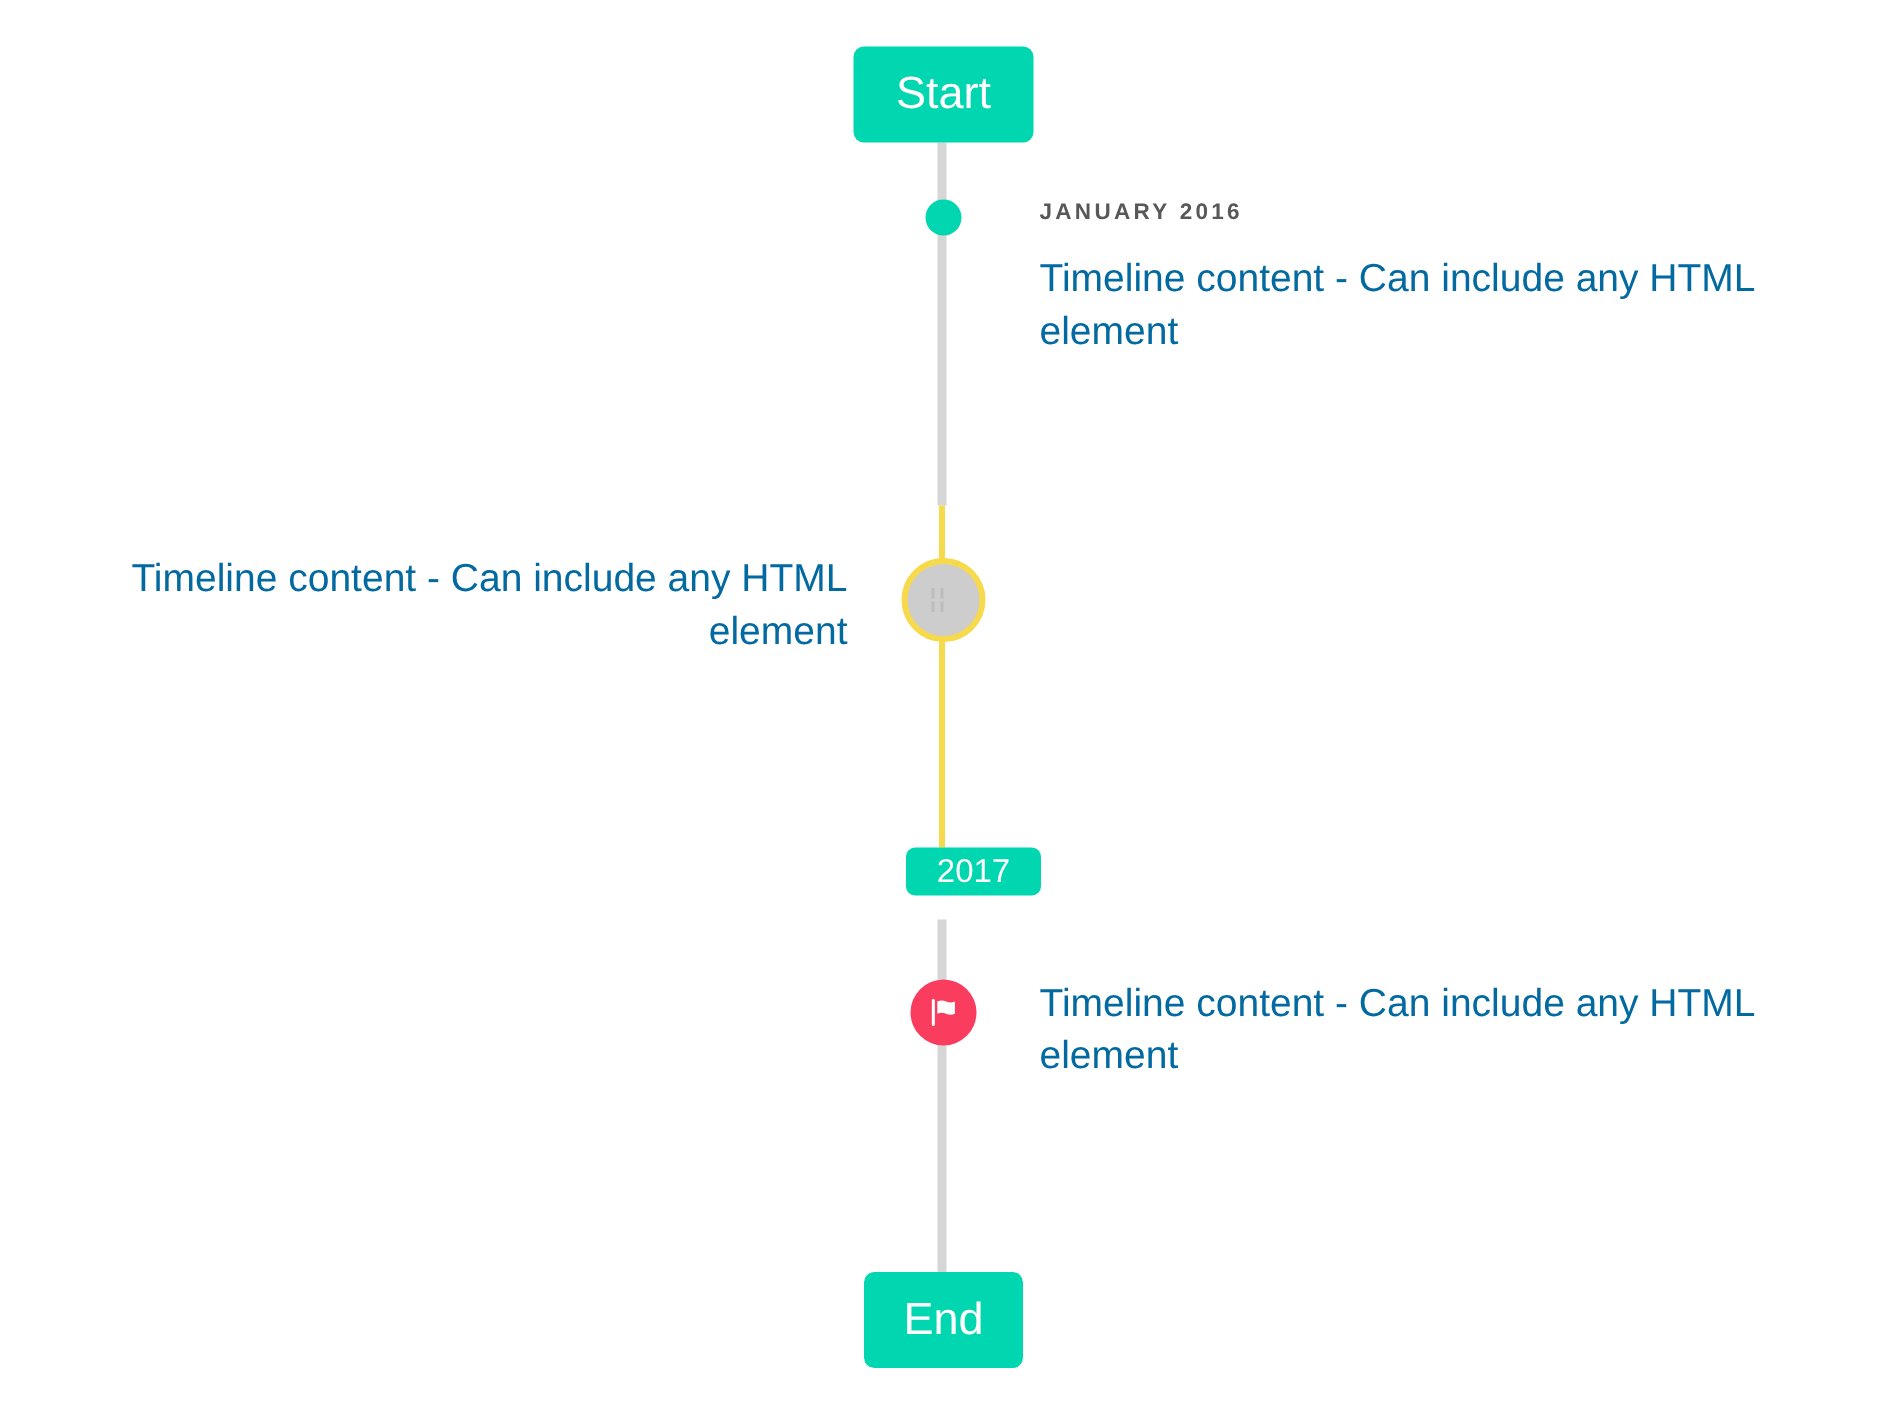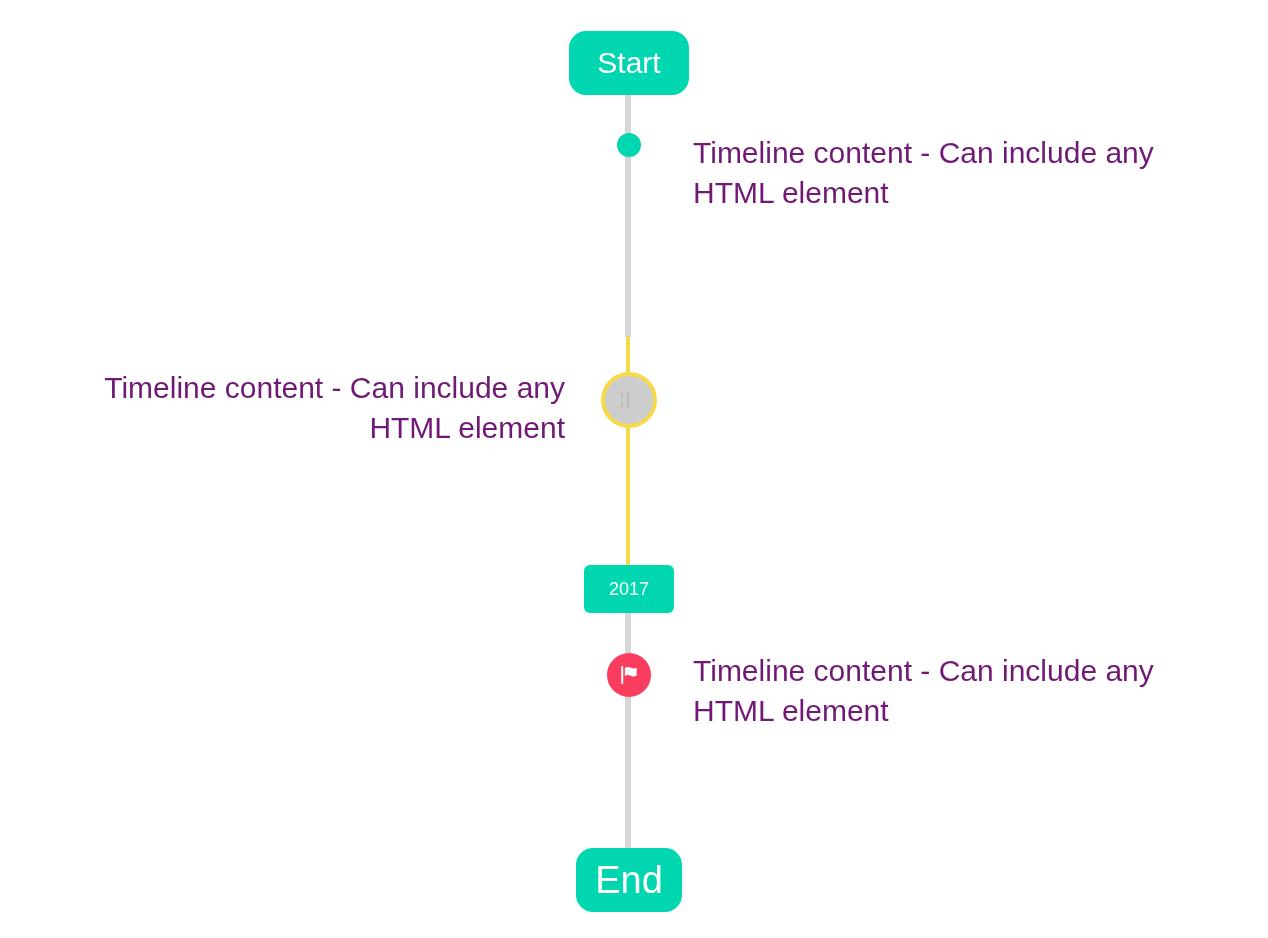--- a/index.html
+++ b/index.html
@@ -31,48 +31,48 @@
     left: 626px;
     width: 4px;
     background: #f7d94c;
   }
 
   
   .cap-badge {
     position: absolute;
     background: #00d6b0;
     color: #ffffff;
-    border-radius: 17px;
+    border-radius: 7px;
     display: flex;
     align-items: center;
     justify-content: center;
     box-sizing: border-box;
     line-height: 1;
     white-space: nowrap;
   }
   #badge-start {
     left: 569px;
     top: 31px;
     width: 120px;
     height: 64px;
     font-size: 30px;
   }
   #badge-end {
     left: 576px;
     top: 848px;
     width: 106px;
     height: 64px;
-    font-size: 38px;
+    font-size: 30px;
   }
   #badge-year-2017 {
-    left: 584px;
+    left: 604px;
     top: 565px;
     width: 90px;
-    height: 48px;
-    font-size: 18px;
+    height: 32px;
+    font-size: 22px;
     border-radius: 6px;
   }
 
   
   .marker {
     position: absolute;
     border-radius: 50%;
     box-sizing: border-box;
     display: flex;
     align-items: center;
@@ -122,23 +122,23 @@
     position: absolute;
   }
   .entry-date {
     font-size: 15px;
     font-weight: bold;
     letter-spacing: 2.2px;
     color: #585858;
     margin: 0 0 18px 0;
   }
   .entry-body {
-    font-size: 30px;
+    font-size: 26px;
     line-height: 1.33;
-    color: #701a75;
+    color: #0369a1;
     margin: 0;
   }
 
   #entry-january {
     left: 693px;
     top: 133px;
     width: 530px;
     text-align: left;
   }
   #entry-february {
@@ -163,20 +163,21 @@
 
   <div class="spine-seg yellow" style="top:337px; height:228px;"></div>
 
   <div class="spine-seg" style="top:613px; height:235px;"></div>
 
   <div id="badge-start" class="cap-badge">Start</div>
 
   <div id="marker-january" class="marker"></div>
 
   <div id="entry-january" class="entry">
+    <div class="entry-date">JANUARY 2016</div>
     <div class="entry-body">Timeline content - Can include any HTML element</div>
   </div>
 
   <div id="marker-february" class="marker">
     <span class="glyph-missing"></span>
   </div>
 
   <div id="entry-february" class="entry">
     <div class="entry-body">Timeline content - Can include any HTML element</div>
   </div>

